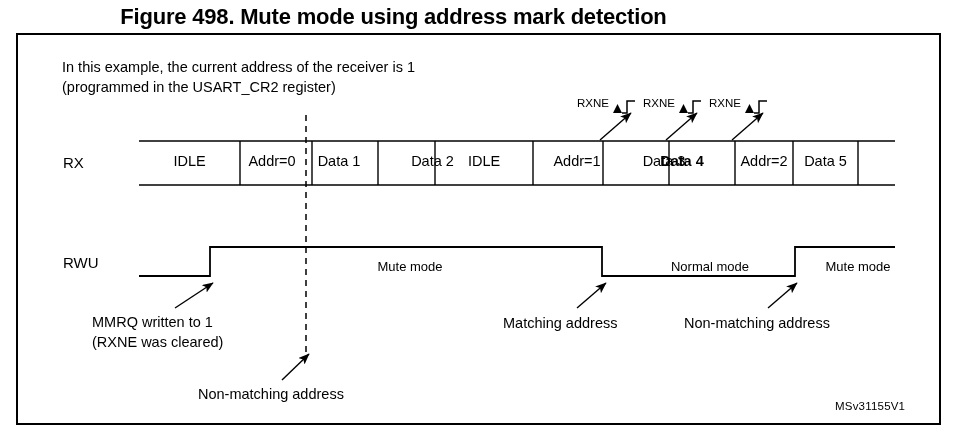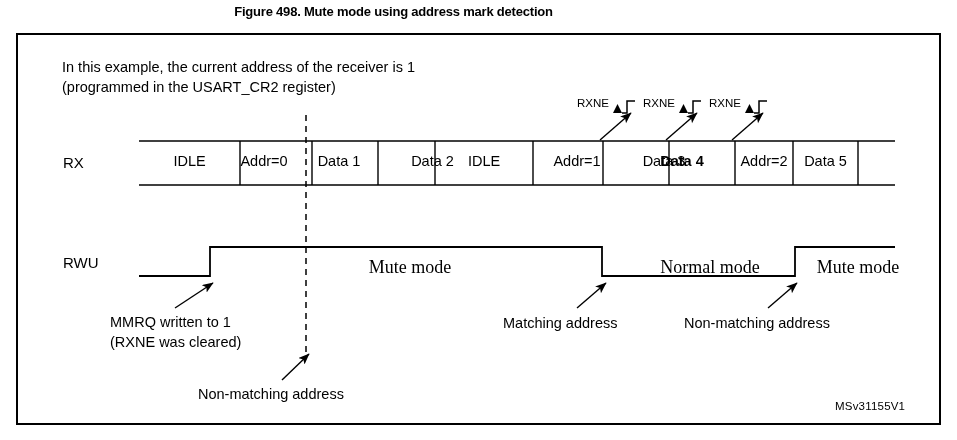--- a/index.html
+++ b/index.html
@@ -20,21 +20,21 @@
     left: 0; top: 0;
     width: 957px;
     height: 440px;
   }
   .fig-title {
     position: absolute;
     left: 0;
     top: 4px;
     width: 787px;
     text-align: center;
-    font-size: 13px;
+    font-size: 22px;
     font-weight: bold;
     letter-spacing: -0.2px;
   }
   .fig-border {
     position: absolute;
     left: 16px;
     top: 33px;
     width: 925px;
     height: 392px;
     border: 2px solid #000000;
@@ -62,26 +62,25 @@
     position: absolute;
     font-size: 14.5px;
     text-align: center;
     white-space: pre;
     top: 150px;
     height: 22px;
     line-height: 22px;
   }
   .mode-label {
     position: absolute;
-    font-size: 18px;
+    font-size: 13px;
     text-align: center;
     white-space: pre;
     height: 20px;
     line-height: 20px;
-    font-family: Liberation Serif, serif;
   }
   .rxne-label {
     position: absolute;
     font-size: 11.5px;
     white-space: pre;
     height: 14px;
     line-height: 14px;
   }
   .annot {
     position: absolute;
@@ -106,21 +105,21 @@
   <div class="fig-border"></div>
 
   <div class="note-text" id="note-line1" style="left:62px; top:57px;">In this example, the current address of the receiver is 1</div>
   <div class="note-text" id="note-line2" style="left:62px; top:77px;">(programmed in the USART_CR2 register)</div>
 
   <div class="sig-label" id="rx-signal-label" style="left:63px; top:154px;">RX</div>
   <div class="sig-label" id="rwu-signal-label" style="left:63px; top:254px;">RWU</div>
 
   <div id="rx-frame-labels">
       <div class="cell-label" style="left: 139px; width: 101px;">IDLE</div>
-      <div class="cell-label" style="left: 240px; width: 48px;">Addr=0</div>
+      <div class="cell-label" style="left: 248px; width: 48px;">Addr=0</div>
       <div class="cell-label" style="left: 312px; width: 54px;">Data 1</div>
       <div class="cell-label" style="left: 378px; width: 57px; padding-left: 26px;">Data 2</div>
       <div class="cell-label" style="left: 435px; width: 98px;">IDLE</div>
       <div class="cell-label" style="left: 533px; width: 70px; padding-left: 9px;">Addr=1</div>
       <div class="cell-label" style="left: 603px; width: 66px; padding-left: 28px;">Data 3</div>
       <div class="cell-label" style="left: 649px; width: 66px; font-weight: bold;">Data 4</div>
       <div class="cell-label" style="left: 735px; width: 58px;">Addr=2</div>
       <div class="cell-label" style="left: 793px; width: 65px;">Data 5</div>
       <div class="cell-label" style="left: 858px; width: 37px;"></div>
     </div>
@@ -128,21 +127,21 @@
       <div class="rxne-label" style="left: 577px; top: 96px;">RXNE</div>
       <div class="rxne-label" style="left: 643px; top: 96px;">RXNE</div>
       <div class="rxne-label" style="left: 709px; top: 96px;">RXNE</div>
     </div>
   <div id="rwu-mode-labels">
       <div class="mode-label" style="left: 310px; width: 200px; top: 257px;">Mute mode</div>
       <div class="mode-label" style="left: 620px; width: 180px; top: 257px;">Normal mode</div>
       <div class="mode-label" style="left: 798px; width: 120px; top: 257px;">Mute mode</div>
     </div>
   <div id="annotation-labels">
-      <div class="annot" style="left: 110px; top: 312px;"><div>MMRQ written to 1</div><div>(RXNE was cleared)</div></div>
+      <div class="annot" style="left: 92px; top: 312px;"><div>MMRQ written to 1</div><div>(RXNE was cleared)</div></div>
       <div class="annot" style="left: 198px; top: 384px;"><div>Non-matching address</div></div>
       <div class="annot" style="left: 503px; top: 313px;"><div>Matching address</div></div>
       <div class="annot" style="left: 684px; top: 313px;"><div>Non-matching address</div></div>
     </div>
 
   <div class="watermark" style="left:835px; top:400px;">MSv31155V1</div>
 
   <svg class="overlay" id="diagram-svg" viewBox="0 0 957 440">
     <defs>
       <marker id="arrowhead" markerWidth="9" markerHeight="9" refX="7.5" refY="3.2" orient="auto" markerUnits="strokeWidth">

